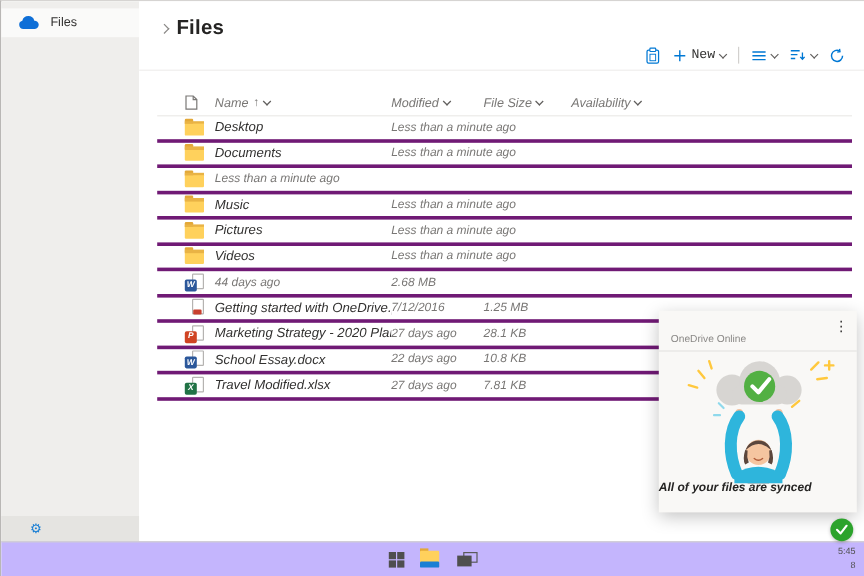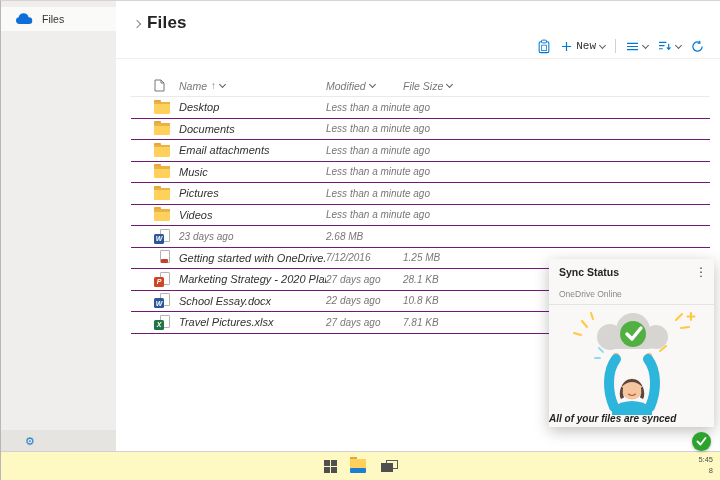--- a/index.html
+++ b/index.html
@@ -28,21 +28,21 @@
   .tb-label { font-size:11px; color:#323130; }
   .chev { display:inline-block; width:5px; height:5px; border-right:1.2px solid #605e5c;
           border-bottom:1.2px solid #605e5c; transform:rotate(45deg); margin-bottom:2px; }
   .tb-divider { width:1px; height:14px; background:#d2d0ce; }
   .toolbar-rule { position:absolute; left:0; right:0; top:57px; height:1px; background:#efeeed; }
 
   
   .table { position:absolute; left:15px; right:10px; top:74px; }
   .thead, .trow { display:grid; grid-template-columns:48px 147px 77px 73px 1fr; align-items:center;font-style:italic; }
   .thead { height:22px; border-bottom:1px solid #eceae8; }
-  .trow { height:21.5px; border-bottom:1px solid #701a75; cursor:pointer; }
+  .trow { height:21.5px; border-bottom:3px solid #701a75; cursor:pointer; }
   .hcell { font-size:10.5px; color:#797775; display:flex; align-items:center; gap:4px; }
   .c-icon { padding-left:23px; display:flex; align-items:center; }
   .c-name { font-size:11px; color:#323130; white-space:nowrap; overflow:hidden; }
   .c-mod, .c-size { font-size:10px; color:#797775; white-space:nowrap; }
   .sort-up { color:#797775; font-size:10px; }
 
   
   .folder-icon { position:relative; width:16px; height:11px; border-radius:1px; margin-top:2px; }
   .folder-icon::before { content:""; position:absolute; top:-3px; left:0; width:7px; height:4px;
                          background:#e3a838; border-radius:1px 1px 0 0; }
@@ -68,21 +68,21 @@
                 line-height:1; letter-spacing:0; }
   .popup-illus { display:block; margin:2px auto 0 auto; }
   .popup-msg { text-align:left; font-size:10px; font-weight:700; color:#252423; margin-top:-2px;font-style:italic; }
 
   
   .tray-sync { position:absolute; right:9px; top:431px; width:19px; height:19px; border-radius:50%;
                background:#2ca32c; display:flex; align-items:center; justify-content:center; z-index:6;
                cursor:pointer; box-shadow:0 1px 3px rgba(0,0,0,.25); }
 
   
-  .taskbar { position:absolute; left:0; bottom:0; width:100%; height:29px; background:#fef9c3;
+  .taskbar { position:absolute; left:0; bottom:0; width:100%; height:29px; background:#c4b5fd;
              border-top:1px solid #d3d1cf; }
   .tb-icons { position:absolute; left:0; right:0; top:0; height:100%; display:flex; align-items:center;
               justify-content:center; gap:13px; }
   .win-logo { display:grid; grid-template-columns:6px 6px; grid-template-rows:6px 6px; gap:1px; cursor:pointer; }
   .win-logo span { background:#4f4f4f; }
   .task-folder { position:relative; width:18px; height:14px; cursor:pointer; }
   .task-folder .fback { position:absolute; top:0; left:0; width:16px; height:10px; background:#ffd15c;
                         border-radius:1px; }
   .task-folder .ftab { position:absolute; top:-2px; left:0; width:7px; height:3px; background:#e3a838; }
   .task-folder .fband { position:absolute; bottom:0; left:0; width:16px; height:5px; background:#1b7fd4;
@@ -167,20 +167,24 @@
         <span class="chev"></span>
       </div>
       <div class="hcell">
         <span>Modified</span>
         <span class="chev"></span>
       </div>
       <div class="hcell">
         <span>File Size</span>
         <span class="chev"></span>
       </div>
+      <div class="hcell">
+        <span>Availability</span>
+        <span class="chev"></span>
+      </div>
     </div>
     <div id="rows">
   <div class="trow">
     <div class="c-icon cell-icon">
             <span class="folder-icon" style="background: rgb(255, 209, 92);"></span>
           </div>
     <div class="c-name cell-name">Desktop</div>
     <div class="c-mod cell-mod">Less than a minute ago</div>
     <div class="c-size cell-size"></div>
     <div class="c-mod cell-avail"></div>
@@ -193,21 +197,20 @@
     <div class="c-name cell-name">Documents</div>
     <div class="c-mod cell-mod">Less than a minute ago</div>
     <div class="c-size cell-size"></div>
     <div class="c-mod cell-avail"></div>
   </div>
 
   <div class="trow">
     <div class="c-icon cell-icon">
             <span class="folder-icon" style="background: rgb(255, 209, 92);"></span>
           </div>
-    <div class="c-name cell-name">Email attachments</div>
     <div class="c-mod cell-mod">Less than a minute ago</div>
     <div class="c-size cell-size"></div>
     <div class="c-mod cell-avail"></div>
   </div>
 
   <div class="trow">
     <div class="c-icon cell-icon">
             <span class="folder-icon" style="background: rgb(255, 209, 92);"></span>
           </div>
     <div class="c-name cell-name">Music</div>
@@ -236,21 +239,21 @@
     <div class="c-mod cell-avail"></div>
   </div>
 
   <div class="trow">
     <div class="c-icon cell-icon">
             <span class="file-icon">
               <span class="page"></span>
               <span class="badge" style="background: rgb(43, 87, 154);">W</span>
             </span>
           </div>
-    <div class="c-mod cell-mod">23 days ago</div>
+    <div class="c-mod cell-mod">44 days ago</div>
     <div class="c-size cell-size">2.68 MB</div>
     <div class="c-mod cell-avail"></div>
   </div>
 
   <div class="trow">
     <div class="c-icon cell-icon">
             <span class="file-icon">
               <span class="page"></span>
               <span class="pdf-mark" style="background: rgb(200, 64, 47);"></span>
             </span>
@@ -287,32 +290,31 @@
     <div class="c-mod cell-avail"></div>
   </div>
 
   <div class="trow">
     <div class="c-icon cell-icon">
             <span class="file-icon">
               <span class="page"></span>
               <span class="badge" style="background: rgb(33, 115, 70);">X</span>
             </span>
           </div>
-    <div class="c-name cell-name">Travel Pictures.xlsx</div>
+    <div class="c-name cell-name">Travel Modified.xlsx</div>
     <div class="c-mod cell-mod">27 days ago</div>
     <div class="c-size cell-size">7.81 KB</div>
     <div class="c-mod cell-avail"></div>
   </div>
 </div>
   </div>
 </div>
 
 <div class="popup">
   <div class="popup-head">
-    <div class="popup-title">Sync Status</div>
     <div class="popup-sub">OneDrive Online</div>
     <div class="popup-menu">⋮</div>
   </div>
   <svg class="popup-illus" width="150" height="108" viewBox="0 0 150 108">
 
     <g stroke="#ffc83d" stroke-width="2" stroke-linecap="round">
       <path d="M30 20l-5-6"></path>
         <path d="M24 28l-7-2"></path>
         <path d="M36 12l-2-6"></path>
       <path d="M119 13l6-6"></path>

